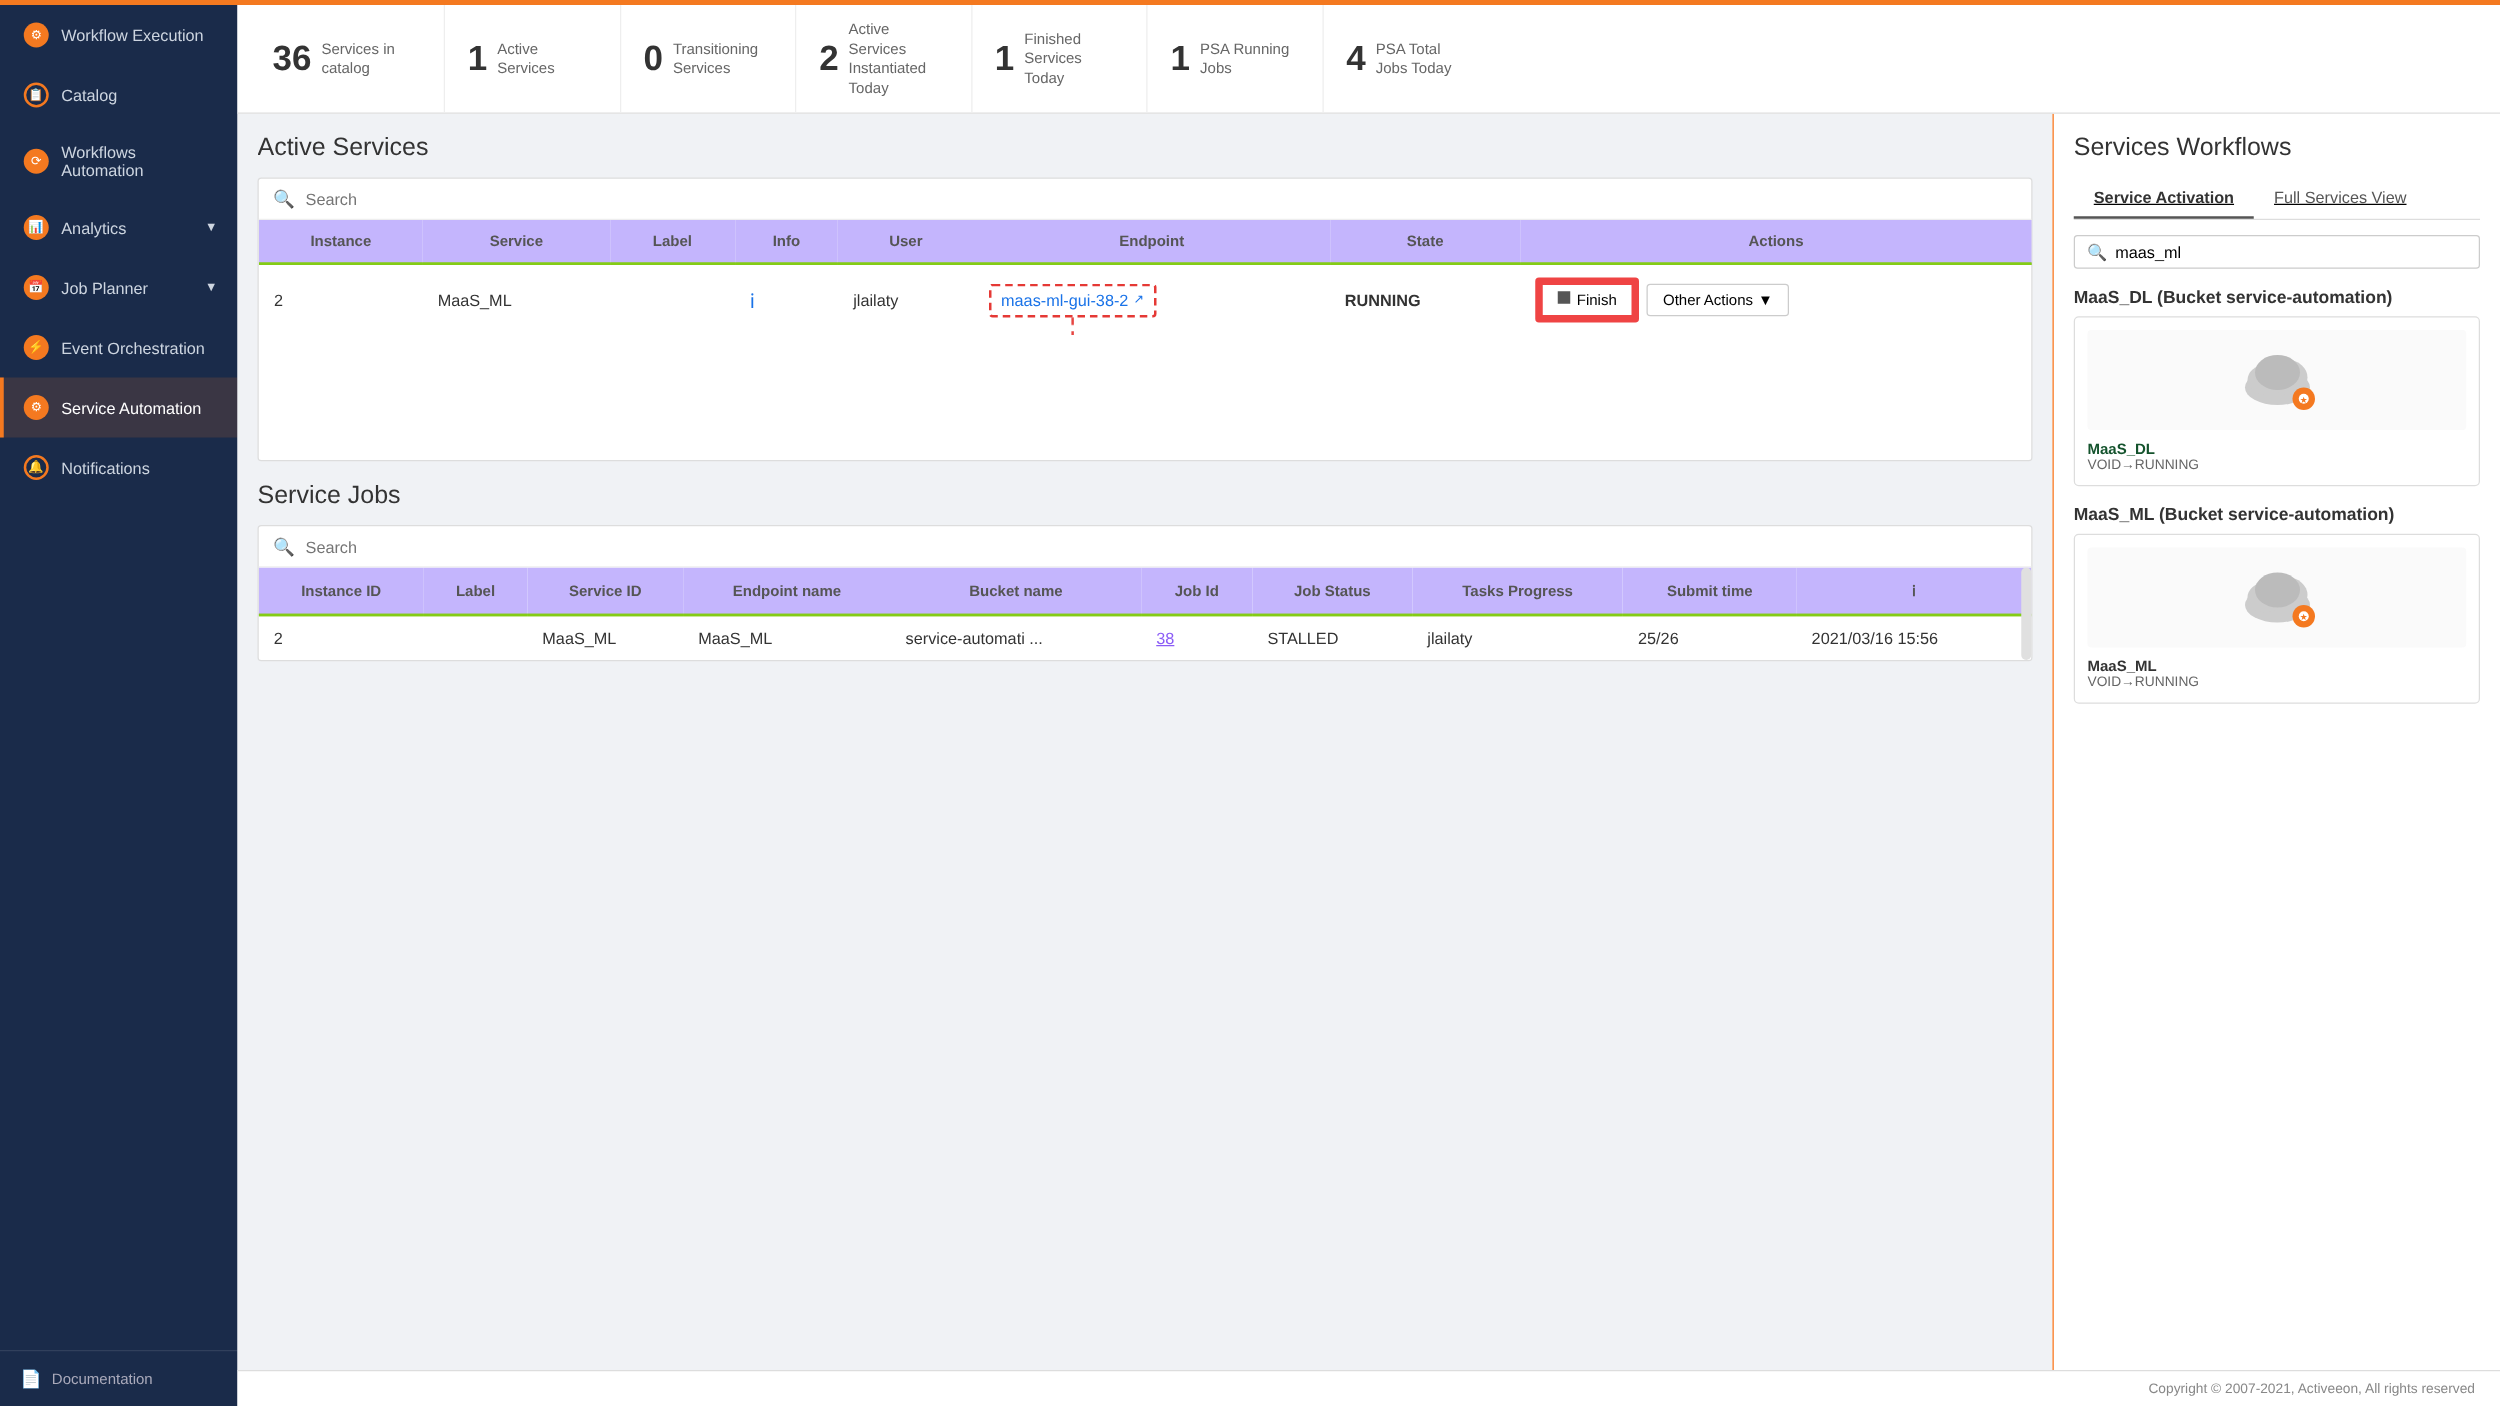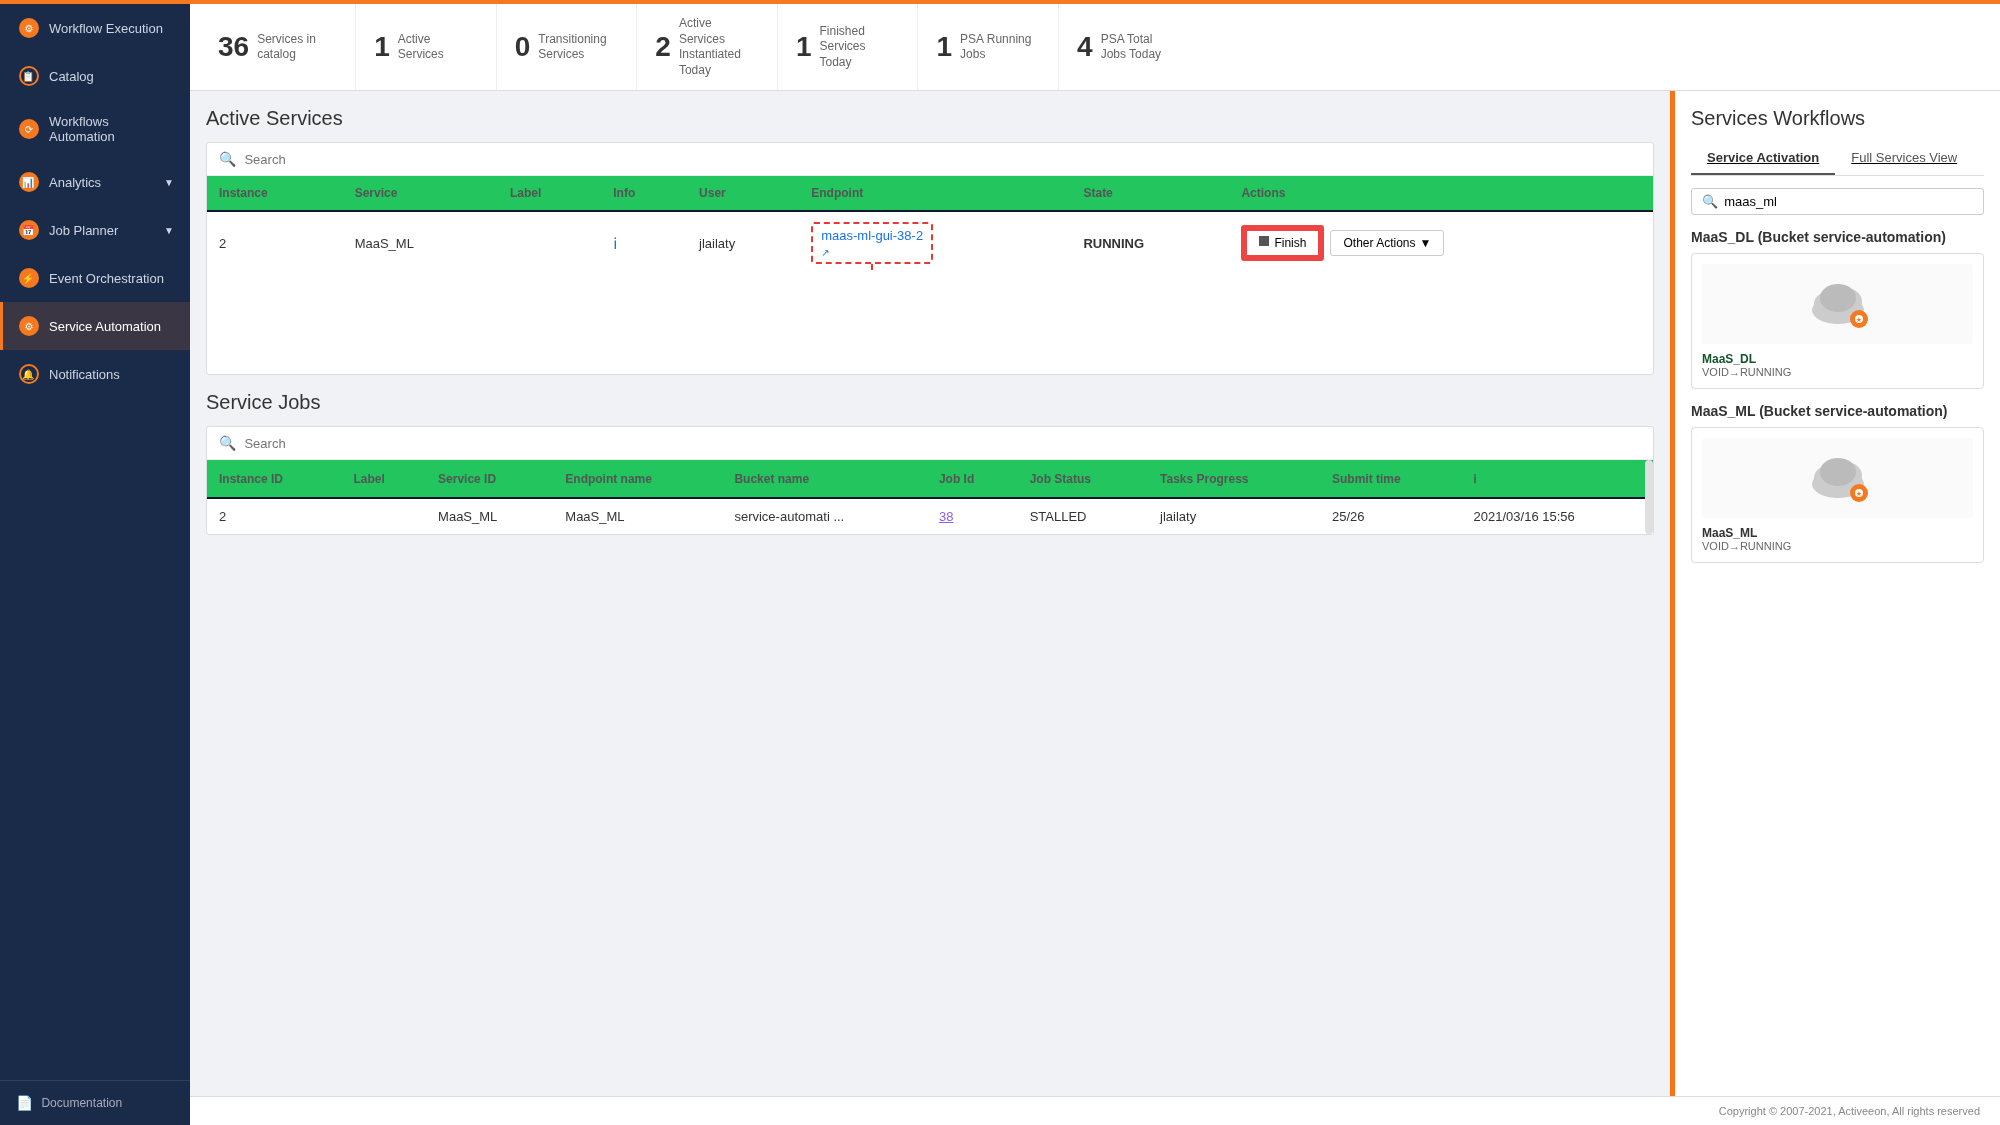--- a/index.html
+++ b/index.html
@@ -30,43 +30,43 @@
     .stat-number { font-size: 28px; font-weight: bold; color: #333; }
     .stat-label { font-size: 12px; color: #666; max-width: 80px; line-height: 1.3; }
 
     
     .content-area { display: flex; flex: 1; overflow: hidden; gap: 0; }
 
     
     .left-panel { flex: 1; overflow-y: auto; padding: 16px; display: flex; flex-direction: column; gap: 16px; }
 
     
-    .right-panel { width: 330px; background: #fff; border-left: 5px solid #f97316; padding: 16px; overflow-y: auto; flex-shrink: 0; }
+    .right-panel { width: 358px; background: #fff; border-left: 1px solid #f97316; padding: 16px; overflow-y: auto; flex-shrink: 0; }
 
     
     .section-title { font-size: 20px; color: #333; font-weight: 300; margin-bottom: 12px; }
 
     
     .panel { background: #fff; border: 1px solid #ddd; border-radius: 3px; }
 
     
     .search-bar { display: flex; align-items: center; padding: 8px 12px; gap: 8px; border-bottom: 1px solid #eee; }
     .search-bar input { border: none; outline: none; font-size: 13px; color: #666; width: 100%; background: transparent; }
     .search-icon { color: #aaa; font-size: 14px; }
 
     
     .data-table { width: 100%; border-collapse: collapse; }
-    .data-table th { text-align: left; padding: 10px 12px; font-size: 12px; font-weight: bold; color: #555; border-bottom: 2px solid #0f172a; background: #22c55e; }
+    .data-table th { text-align: center; padding: 10px 12px; font-size: 12px; font-weight: bold; color: #555; border-bottom: 2px solid #84cc16; background: #c4b5fd; }
     .data-table td { padding: 10px 12px; font-size: 13px; color: #333; border-bottom: 1px solid #f0f0f0; vertical-align: middle; }
     .data-table tr:last-child td { border-bottom: none; }
 
     .state-running { color: #333; font-weight: 600; }
 
     
-    .endpoint-cell { border: 2px dashed #e53935; padding: 4px 8px; border-radius: 3px; display: inline-flex; align-items: flex-start; gap: 4px; flex-direction: column; }
+    .endpoint-cell { border: 2px dashed #e53935; padding: 4px 8px; border-radius: 3px; display: inline-flex; align-items: flex-start; gap: 4px; }
     .endpoint-link { color: #1a73e8; text-decoration: none; }
     .ext-icon { font-size: 10px; color: #1a73e8; }
 
     
     .btn-finish { background: #fff; border: 6px solid #ef4444; padding: 5px 12px; border-radius: 3px; cursor: pointer; display: flex; align-items: flex-start; gap: 5px; font-size: 12px; }
     .btn-finish .sq-icon { width: 10px; height: 10px; background: #555; display: inline-block; }
 
     
     .btn-other { background: #fff; border: 1px solid #ccc; padding: 5px 12px; border-radius: 3px; cursor: pointer; font-size: 12px; display: flex; align-items: center; gap: 4px; }
 

